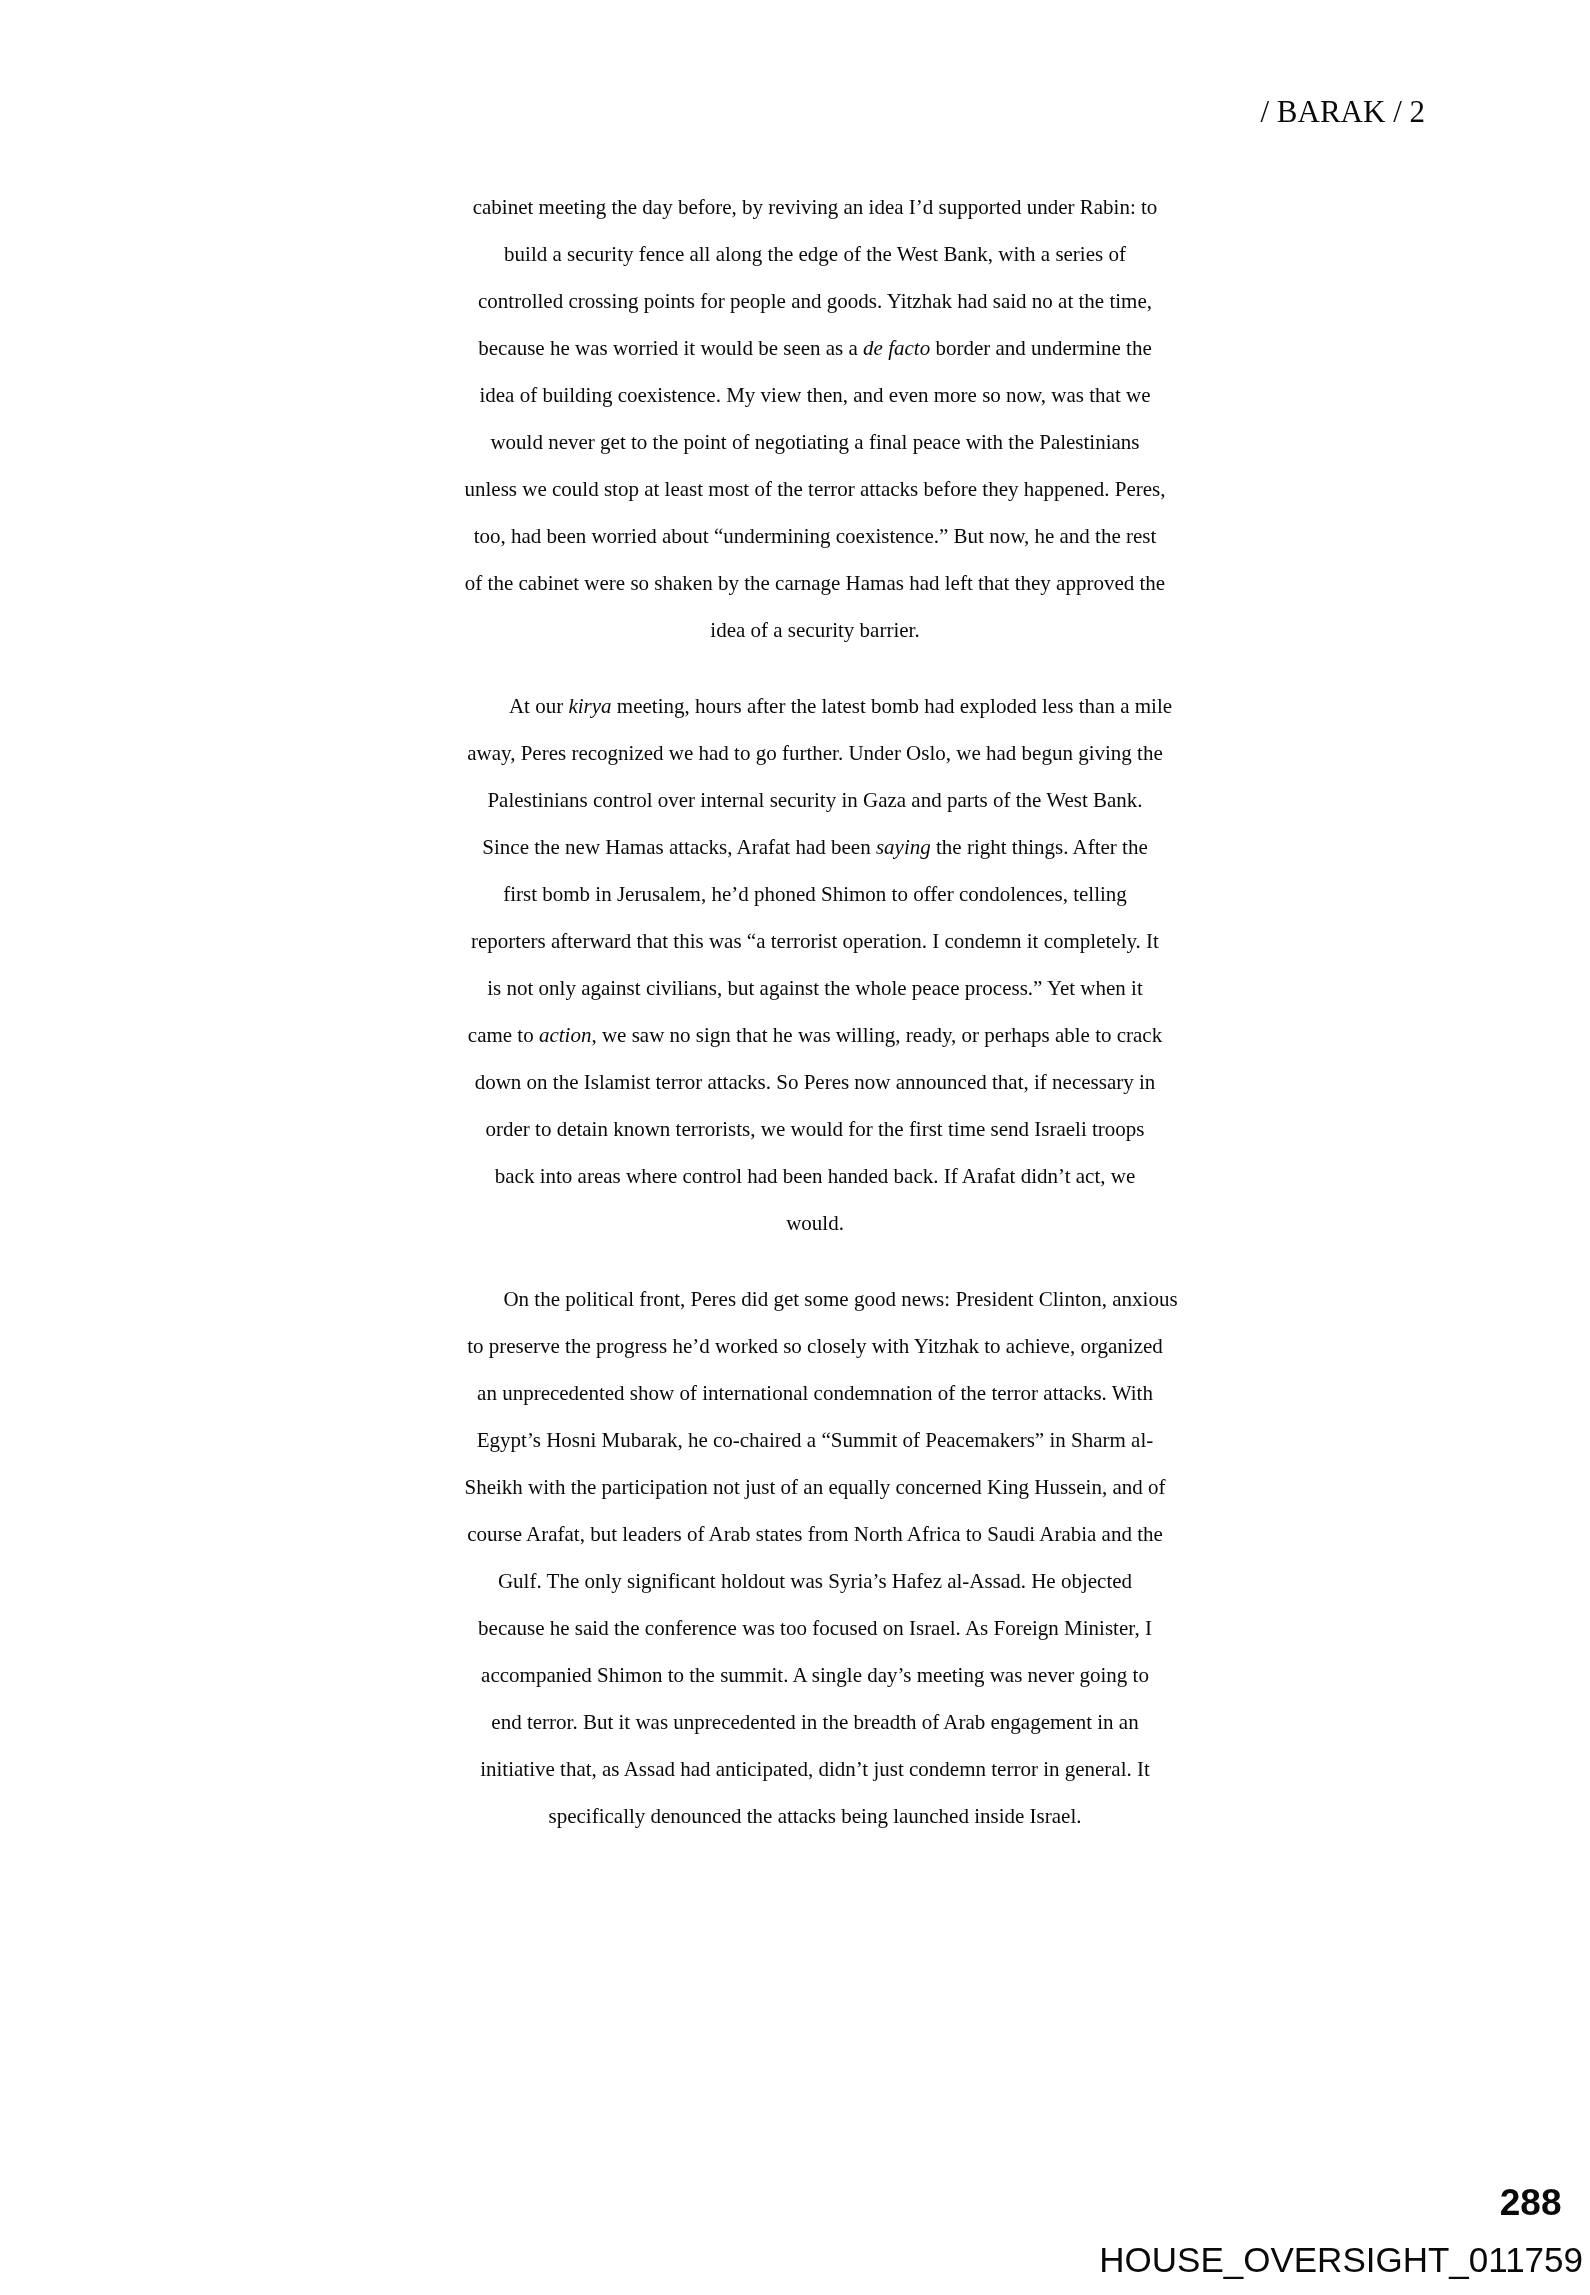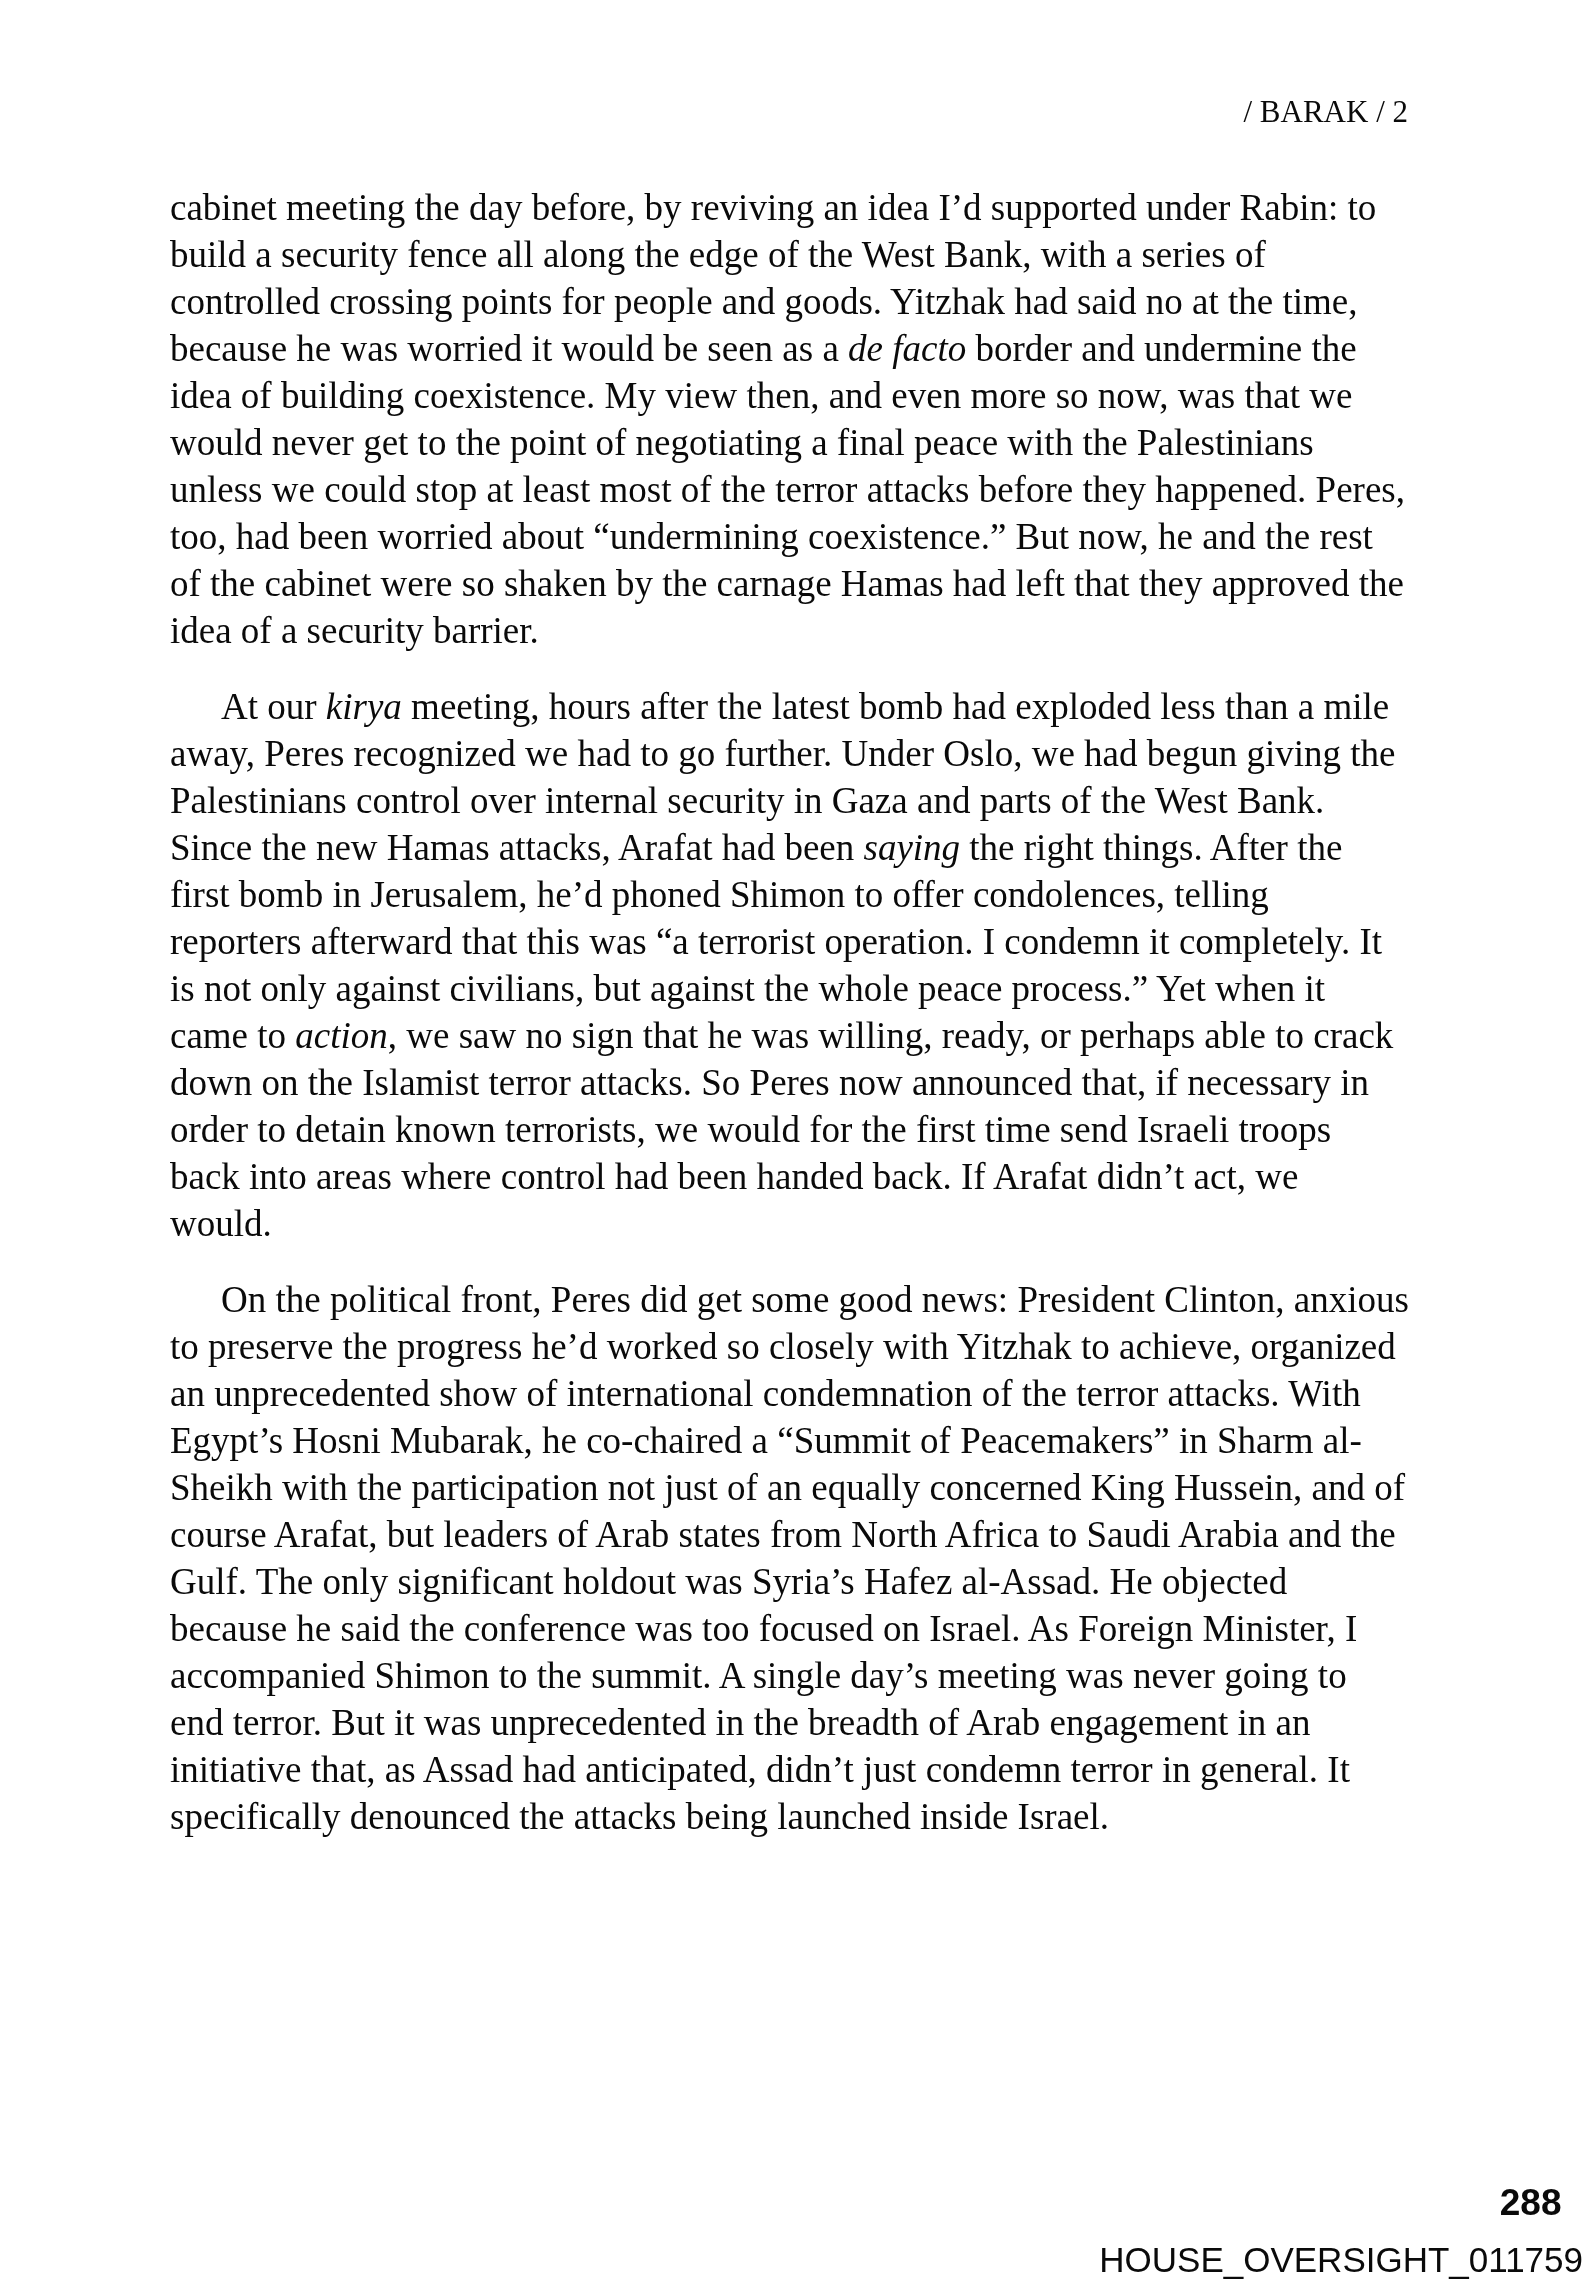--- a/index.html
+++ b/index.html
@@ -8,32 +8,33 @@
     width: 1591px;
     height: 2295px;
     background: #ffffff;
     color: #0a0a0a;
     overflow: hidden;
     font-family: "Liberation Serif", "DejaVu Serif", serif;
   }
   .running-head {
     position: absolute;
     top: 94px;
-    right: 183px;
+    right: 166px;
     font-size: 31px;
     line-height: 36px;
     white-space: nowrap;
   }
   .page-body {
     position: absolute;
     top: 184px;
     left: 170px;
     width: 1290px;
-    font-size: 37px;
+    font-size: 21px;
     line-height: 47px;
+    text-align: center;
   }
   .paragraph { margin: 0 0 29px 0; }
   .line { white-space: nowrap; }
   .line.indent { padding-left: 51px; }
   .line em { font-style: italic; margin-top: 20px; }
   .page-number {
     position: absolute;
     top: 2183px;
     right: 29.5px;
     font-family: "Liberation Sans", "DejaVu Sans", sans-serif;

